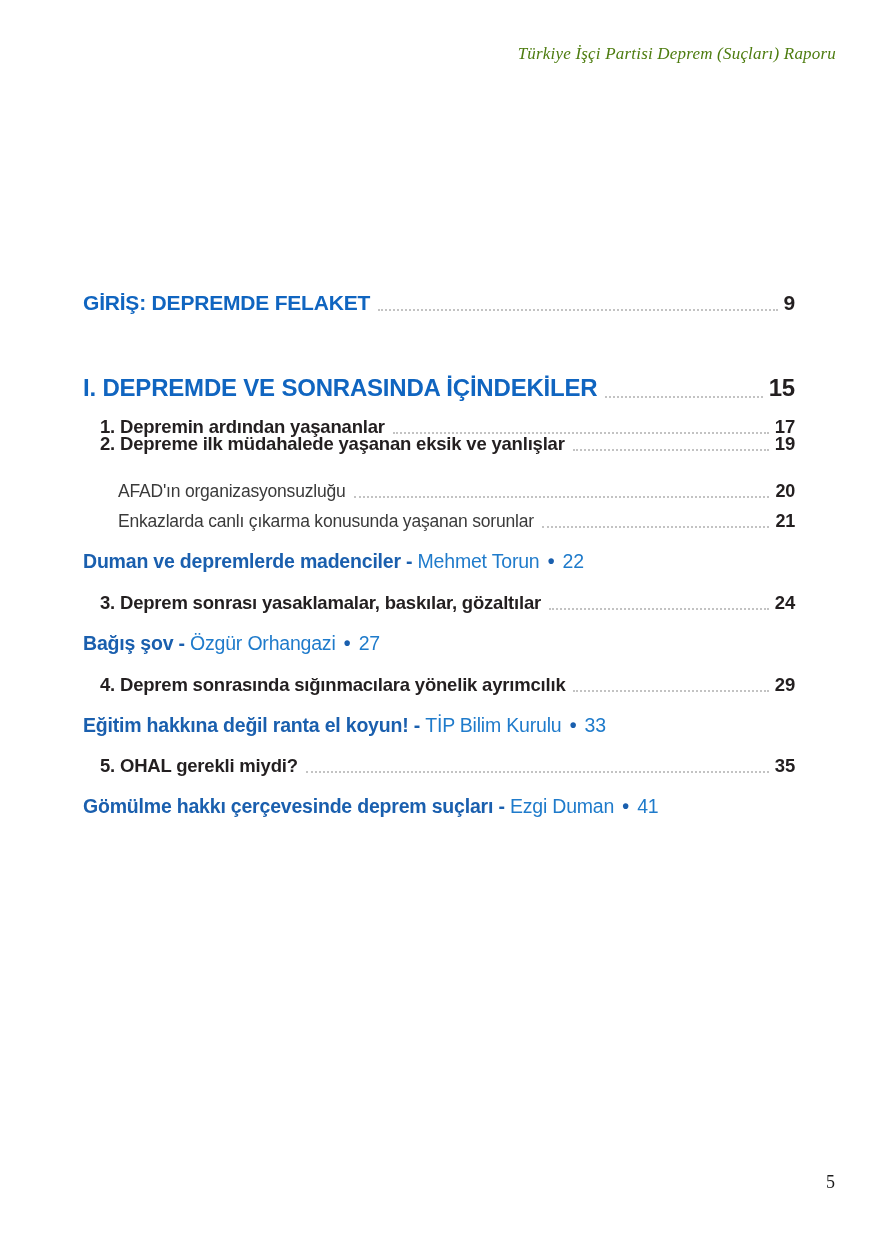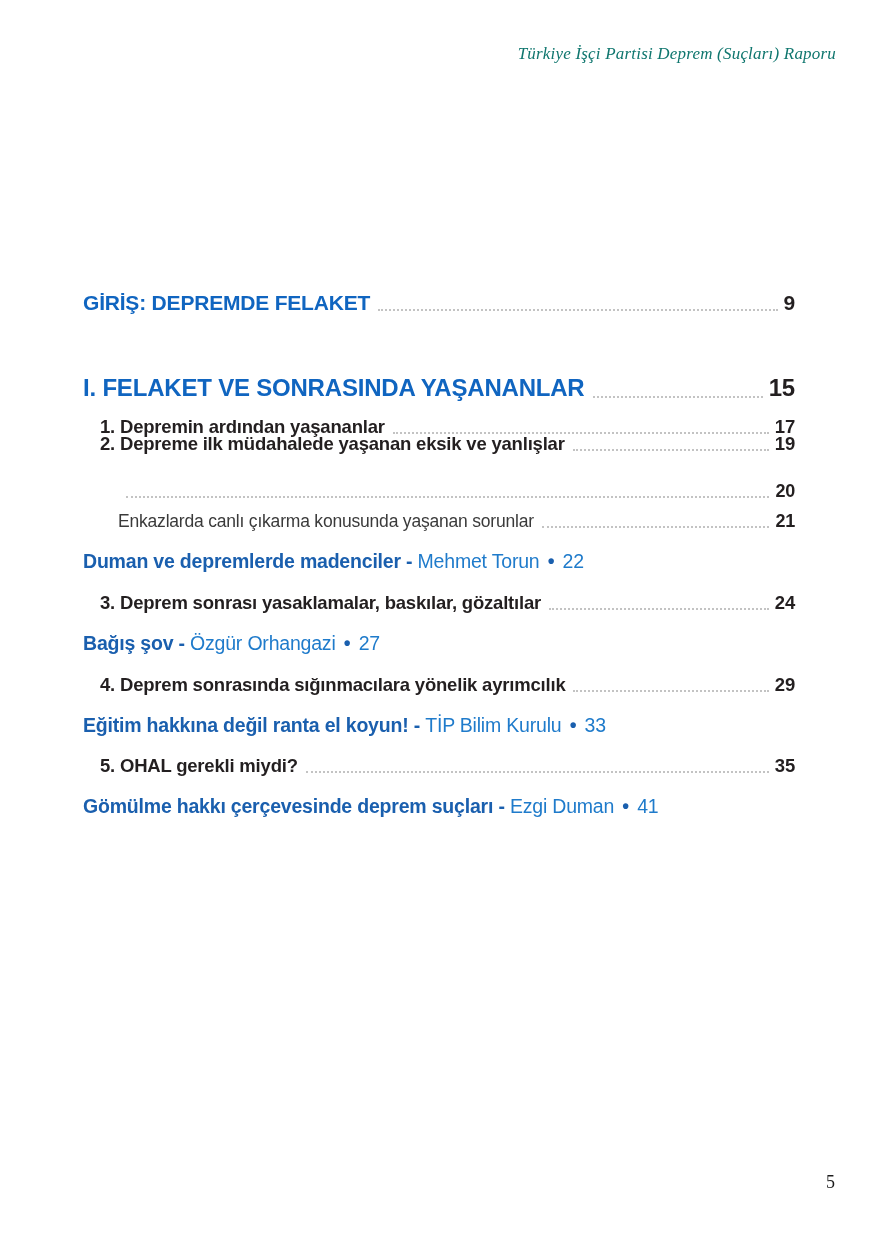--- a/index.html
+++ b/index.html
@@ -8,21 +8,21 @@
     font-family:"Liberation Sans", sans-serif;
     -webkit-font-smoothing:antialiased;
     overflow:hidden;
   }
   .page{position:absolute;inset:0;background:#ffffff;}
 
   
   .running-header{
     position:absolute;top:44px;right:41px;
     font-family:"Liberation Serif", serif;
-    font-style:italic;font-size:17px;color:#0f766e;letter-spacing:.2px;
+    font-style:italic;font-size:17px;color:#4d7c0f;letter-spacing:.2px;
   }
 
   
   .toc-title{
     position:absolute;top:188px;left:83px;right:83px;
     text-align:right;font-size:31px;font-weight:bold;color:#2e5496;
     letter-spacing:.5px;font-stretch:condensed;
   }
 
   
@@ -74,38 +74,39 @@
   <div class="running-header">Türkiye İşçi Partisi Deprem (Suçları) Raporu</div>
 
 
   <div class="row chapter" style="top:291px;">
     <span class="label">GİRİŞ: DEPREMDE FELAKET</span>
     <span class="leader"></span>
     <span class="pg">9</span>
   </div>
 
   <div class="row part" style="top:374px;">
-    <span class="label">I. FELAKET VE SONRASINDA YAŞANANLAR</span>
+    <span class="label">I. DEPREMDE VE SONRASINDA İÇİNDEKİLER</span>
     <span class="leader"></span>
     <span class="pg">15</span>
   </div>
 
   <div class="row section" style="top:416px;">
     <span class="label">1. Depremin ardından yaşananlar</span>
     <span class="leader"></span>
     <span class="pg">17</span>
   </div>
 
   <div class="row section" style="top:433px;">
     <span class="label">2. Depreme ilk müdahalede yaşanan eksik ve yanlışlar</span>
     <span class="leader"></span>
     <span class="pg">19</span>
   </div>
 
   <div class="row subsection" style="top:481px;">
+    <span class="label">AFAD'ın organizasyonsuzluğu</span>
     <span class="leader"></span>
     <span class="pg">20</span>
   </div>
 
   <div class="row subsection" style="top:511px;">
     <span class="label">Enkazlarda canlı çıkarma konusunda yaşanan sorunlar</span>
     <span class="leader"></span>
     <span class="pg">21</span>
   </div>
 

